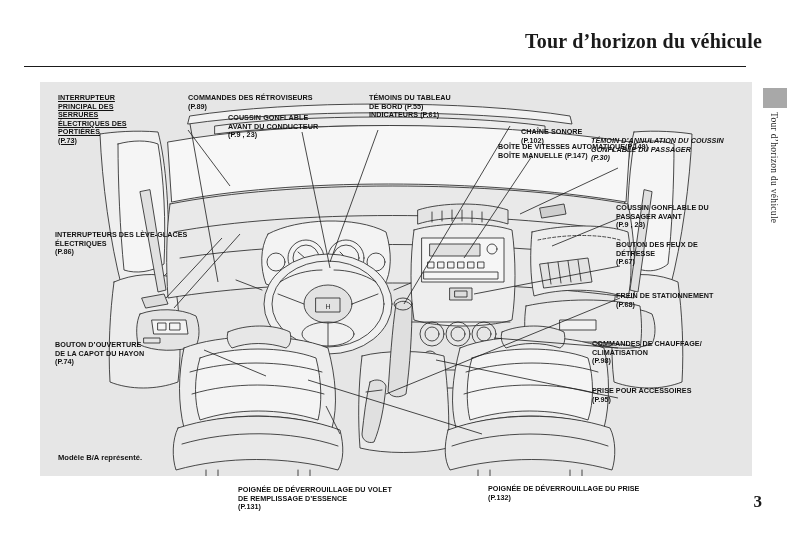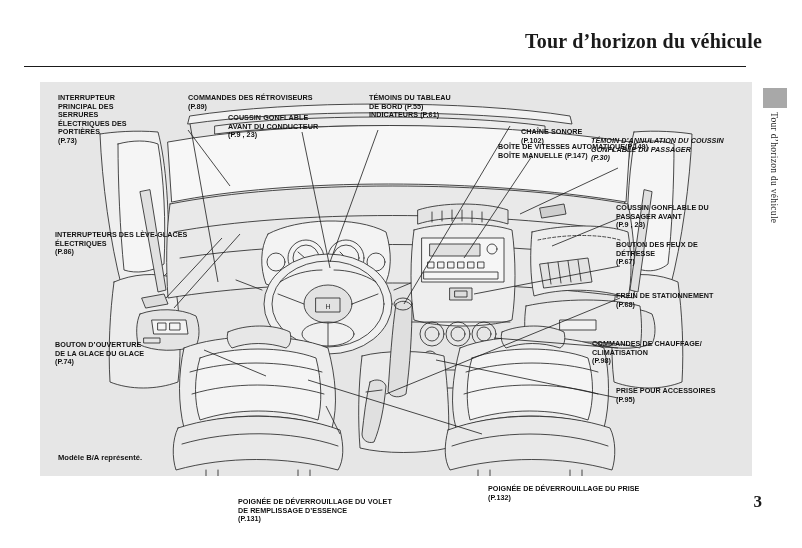--- a/index.html
+++ b/index.html
@@ -319,21 +319,21 @@
     <path d="M578 316 L 396 278"></path>
 
     <path d="M164 268 L 226 294"></path>
 
     <path d="M300 352 L 286 324"></path>
 
     <path d="M442 352 L 268 298"></path>
   </g>
 </svg>
 
-<div class="callout w-narrow" style="left:58px; top:94px;">INTERRUPTEUR
+<div class="callout w-narrow" style="left:58px; top:94px;text-decoration:underline;">INTERRUPTEUR
 PRINCIPAL DES
 SERRURES
 ÉLECTRIQUES DES
 PORTIÈRES
 (P.73)</div>
 
 <div class="callout w-mid" style="left:188px; top:94px;">COMMANDES DES RÉTROVISEURS
 (P.89)</div>
 
 <div class="callout w-mid" style="left:228px; top:114px;">COUSSIN GONFLABLE
@@ -366,28 +366,28 @@
 ÉLECTRIQUES
 (P.86)</div>
 
 <div class="callout w-mid" style="left:616px; top:292px;">FREIN DE STATIONNEMENT
 (P.68)</div>
 
 <div class="callout w-mid" style="left:592px; top:340px;">COMMANDES DE CHAUFFAGE/
 CLIMATISATION
 (P.98)</div>
 
-<div class="callout w-mid" style="left:616px; top:387px;">PRISE POUR ACCESSOIRES
+<div class="callout w-mid" style="left:592px; top:387px;">PRISE POUR ACCESSOIRES
 (P.95)</div>
 
 <div class="callout w-mid" style="left:55px; top:341px;">BOUTON D’OUVERTURE
-DE LA GLACE DU GLACE
+DE LA CAPOT DU HAYON
 (P.74)</div>
 
-<div class="callout w-xwide" style="left:238px; top:450px;">POIGNÉE DE DÉVERROUILLAGE DU VOLET
+<div class="callout w-xwide" style="left:238px; top:438px;">POIGNÉE DE DÉVERROUILLAGE DU VOLET
 DE REMPLISSAGE D’ESSENCE
 (P.131)</div>
 
 <div class="callout w-xwide" style="left:488px; top:437px;">POIGNÉE DE DÉVERROUILLAGE DU PRISE
 (P.132)</div>
 
 <div id="footnote">Modèle B/A représenté.</div>
 
 <div id="page-number">3</div>
 

